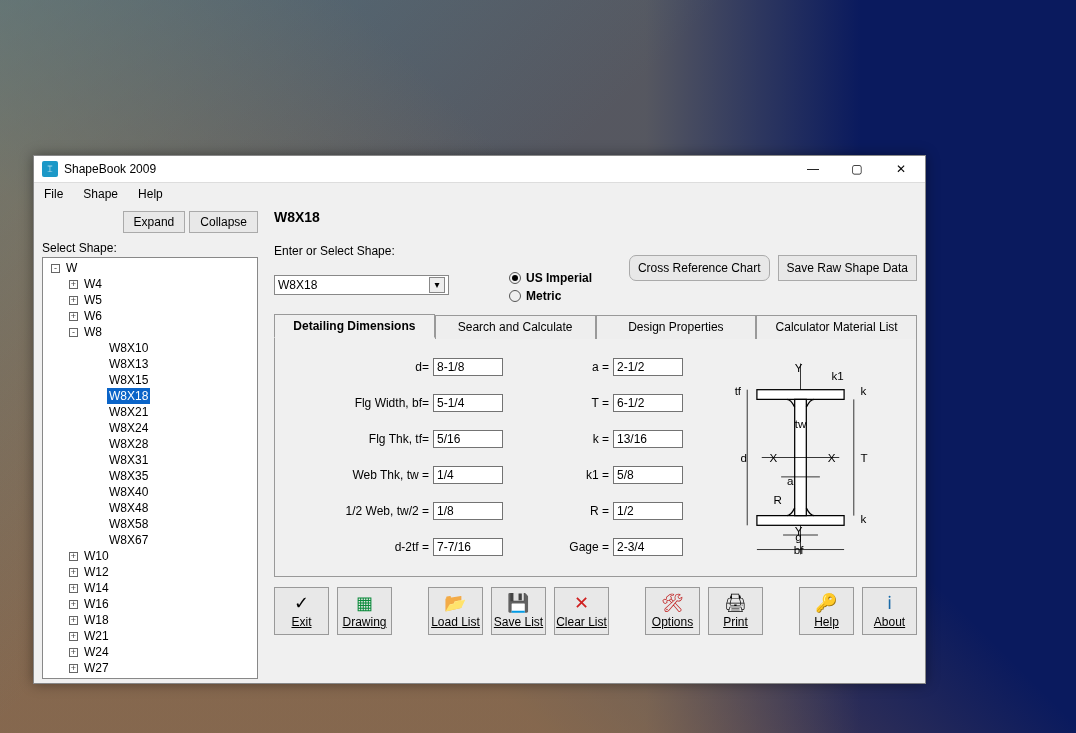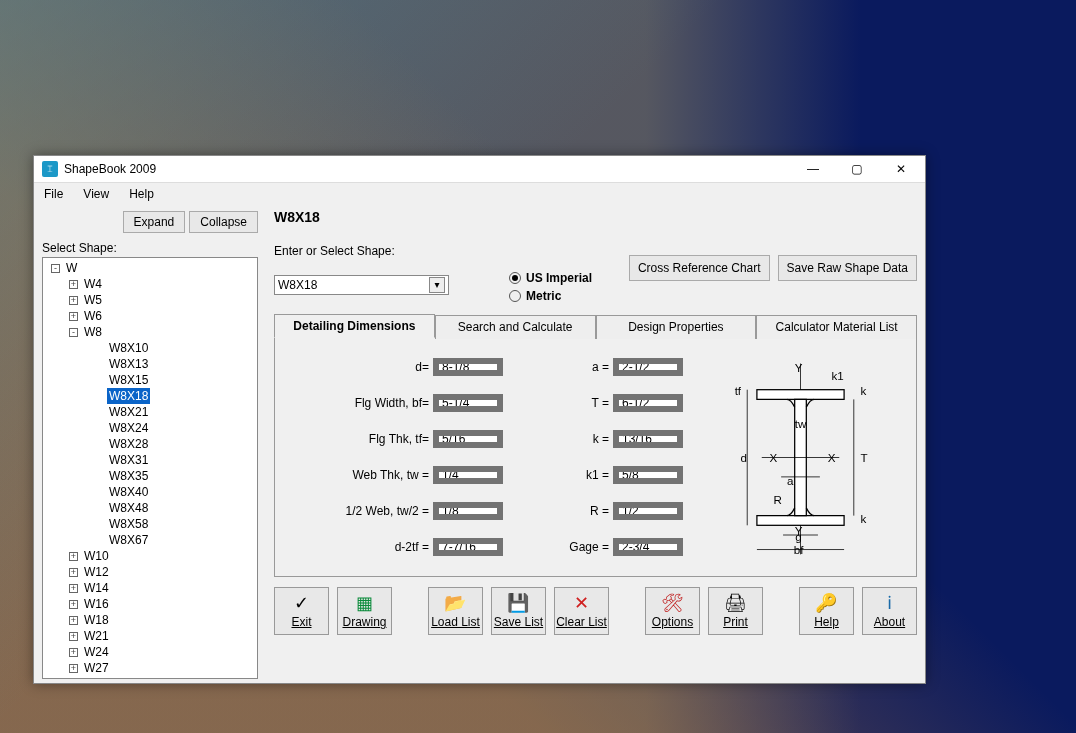--- a/index.html
+++ b/index.html
@@ -87,21 +87,21 @@
     border: 1px solid #999;
     background: #f0f0f0;
     flex: 1;
     padding: 20px 18px;
     display: flex;
   }
   .dim-form { display: flex; gap: 30px; flex: 1; }
   .dim-col { display: flex; flex-direction: column; gap: 18px; }
   .dim-row { display: flex; align-items: center; justify-content: flex-end; gap: 4px; }
   .dim-row label { font-size: 12px; }
-  .dim-input { width: 70px; height: 18px; border: 6px solid #737373; background: #fff; padding: 0 3px; font-size: 12px; }
+  .dim-input { width: 70px; height: 18px; border: 1px solid #737373; background: #fff; padding: 0 3px; font-size: 12px; }
   .diagram { width: 175px; display: flex; align-items: center; justify-content: center; }
 
   .bottombar { display: flex; gap: 8px; padding: 10px 0 0 0; }
   .iconbtn {
     width: 55px; height: 48px;
     border: 1px solid #999;
     background: #e8e8e8;
     display: flex; flex-direction: column; align-items: center; justify-content: center;
     gap: 2px;
     font-size: 11px;
@@ -120,21 +120,21 @@
   <div class="titlebar">
     <span class="icon">⌶</span>
     <span class="title">ShapeBook 2009</span>
     <div class="btn">—</div>
     <div class="btn">▢</div>
     <div class="btn close">✕</div>
   </div>
 
   <div class="menubar">
     <span>File</span>
-    <span>View</span>
+    <span>Shape</span>
     <span>Help</span>
   </div>
 
   <div class="client">
     <div class="top-row">
 
       <div class="left-col">
         <div class="btnbar">
           <button class="winbtn">Expand</button>
           <button class="winbtn">Collapse</button>
@@ -251,21 +251,21 @@
             <div class="radio-row">
               <span class="radio sel"></span>
               <b>US Imperial</b>
             </div>
             <div class="radio-row">
               <span class="radio"></span>
               <b>Metric</b>
             </div>
           </div>
           <div class="top-buttons" style="margin-left:auto;">
-            <button class="winbtn" style="padding:5px 8px;">Cross Reference Chart</button>
+            <button class="winbtn" style="padding:5px 8px;border-radius:7px;">Cross Reference Chart</button>
             <button class="winbtn" style="padding:5px 8px;">Save Raw Shape Data</button>
           </div>
         </div>
 
         <div class="tabs">
           <div class="tab active">Detailing Dimensions</div>
           <div class="tab">Search and Calculate</div>
           <div class="tab">Design Properties</div>
           <div class="tab">Calculator Material List</div>
         </div>

